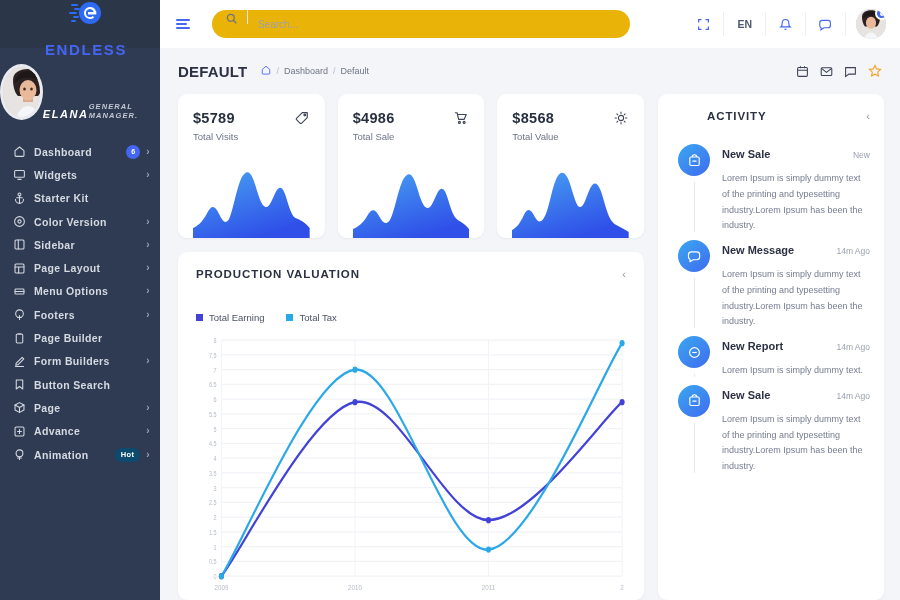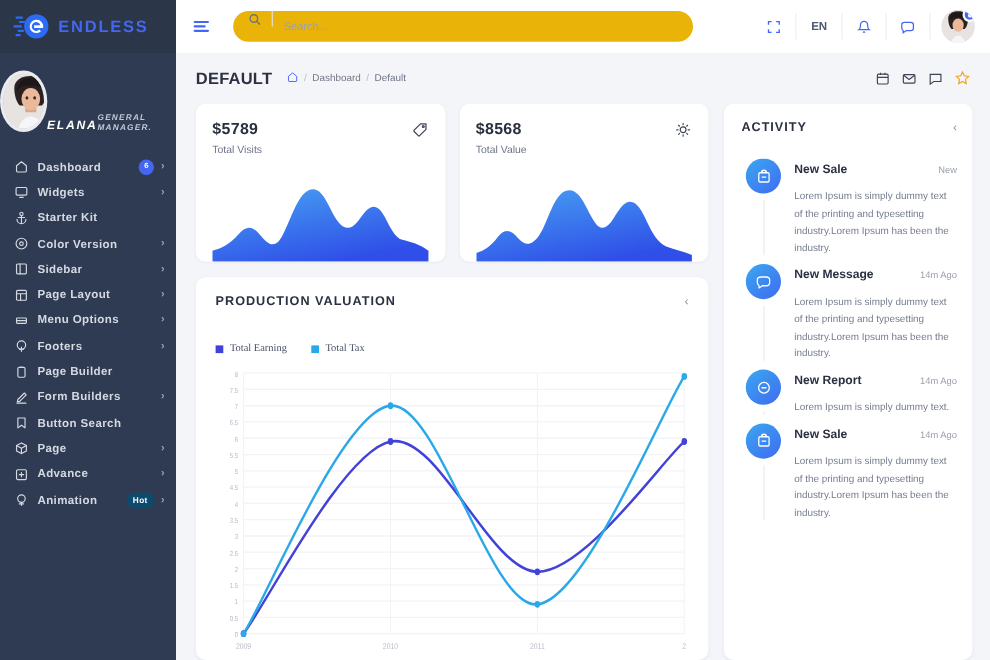--- a/index.html
+++ b/index.html
@@ -16,20 +16,21 @@
     width: 160px; height: 600px;
     background: #2f3b52;
     display: flex; flex-direction: column;
     flex: 0 0 160px;
     overflow: hidden;
   }
   .brand {
     height: 48px; display: flex; align-items: center;
     padding-left: 12px; gap: 7px;
     background: #2b3649;
+    flex-direction: column;
   }
   .brand-logo { width: 34px; height: 26px; position: relative; flex: 0 0 34px; }
   .brand-name {
     color: #4466f2; font-weight: 700; font-size: 15px;
     letter-spacing: 1.6px;
   }
   .profile {
     display: flex; flex-direction: row; align-items: flex-end;
     padding-top: 16px; padding-bottom: 14px; font-style: italic;
   }
@@ -142,28 +143,28 @@
   .stat-value { font-size: 14.5px; font-weight: 700; color: #28303f; letter-spacing: 0.3px; }
   .stat-label { font-size: 9.5px; color: #6d7486; margin-top: 5px; }
   .stat-icon { position: absolute; top: 17px; right: 16px; color: #3e4556; }
   .spark { margin-top: auto; width: 100%; height: 72px; }
 
   
   .chart-card { flex: 1; padding: 16px 18px 0; display: flex; flex-direction: column; min-height: 0; overflow: hidden; }
   .card-head { display: flex; align-items: center; }
   .card-title { font-size: 11.5px; font-weight: 700; color: #2b3142; letter-spacing: 0.9px; }
   .collapse-btn { margin-left: auto; color: #8b92a3; font-size: 11px; cursor: pointer; }
-  .legend { display: flex; gap: 22px; margin-top: 32px; align-items: center; font-family: Liberation Serif, serif; }
+  .legend { display: flex; gap: 22px; margin-top: 32px; align-items: center; }
   .legend-item { display: flex; align-items: center; gap: 6px; font-size: 9.5px; color: #4a5164; }
   .legend-swatch { width: 7px; height: 7px; }
   .plot { flex: 1; margin-top: 10px; min-height: 0; position: relative; }
 
   
   .activity-card { height: 100%; padding: 16px 14px 0 16px; display: flex; flex-direction: column; overflow: hidden; }
-  .act-title { font-size: 11.5px; font-weight: 700; color: #2b3142; letter-spacing: 0.9px; }
+  .act-title { font-size: 11.5px; font-weight: 700; color: #2b3142; letter-spacing: 0.9px; margin-left: 33px; }
   .act-list { margin-top: 22px; overflow: hidden; flex: 1; }
   .act-item { display: flex; position: relative; padding-bottom: 6px; }
   .act-bullet-col { flex: 0 0 40px; display: flex; flex-direction: column; align-items: center; }
   .act-bullet {
     width: 32px; height: 32px; border-radius: 50%;
     background: linear-gradient(140deg,#3aa8f0 0%,#3f6bf0 100%);
     display: flex; align-items: center; justify-content: center;
     color: #fff; flex: 0 0 32px;
   }
   .act-line { width: 1px; background: #e7e9f0; flex: 1; margin-top: 6px; margin-bottom: 2px; }
@@ -458,20 +459,38 @@
                   <circle cx="11.2" cy="4.6" r="1"></circle>
                 </svg></span>
               <svg class="spark" viewBox="0 0 148 72" preserveAspectRatio="none">
        <defs>
                   <linearGradient id="g0" x1="0" y1="0" x2="0.55" y2="1">
          <stop offset="0%" stop-color="#48a3f3"></stop>
                     <stop offset="100%" stop-color="#2f4fe8"></stop>
        </linearGradient>
                 </defs>
        <path d="M0,72 L0,62 C6,60 12,56 18,47 C24,38 28,40 33,48 C38,56 41,58 45,54 C50,48 55,22 62,11 C69,2 74,6 79,19 C84,32 87,40 92,41 C97,42 100,34 105,26 C110,19 114,21 118,31 C122,41 125,50 130,52 C136,54 142,56 148,62 L148,72 Z" fill="url(#g0)"></path>
+     </svg>
+            </div>
+            <div class="card stat-card">
+              <div class="stat-value">$4986</div>
+              <div class="stat-label">Total Sale</div>
+              <span class="stat-icon"><svg width="14" height="14" viewBox="0 0 16 16" fill="none" stroke="#3e4556" stroke-width="1.3" stroke-linecap="round" stroke-linejoin="round">
+                  <path d="M1.5 2h2l1.8 7.5h6.4L14 4H4.2"></path>
+                  <circle cx="6.2" cy="13" r="1.1"></circle>
+                  <circle cx="11.6" cy="13" r="1.1"></circle>
+                </svg></span>
+              <svg class="spark" viewBox="0 0 148 72" preserveAspectRatio="none">
+       <defs>
+                  <linearGradient id="g1" x1="0" y1="0" x2="0.55" y2="1">
+         <stop offset="0%" stop-color="#48a3f3"></stop>
+                    <stop offset="100%" stop-color="#2f4fe8"></stop>
+       </linearGradient>
+                </defs>
+       <path d="M0,72 L0,63 C6,61 12,58 18,50 C24,42 28,43 33,50 C38,57 41,59 46,55 C52,49 57,23 64,13 C71,4 76,8 81,21 C86,34 89,41 94,42 C99,43 102,35 107,27 C112,20 116,22 120,32 C124,42 127,51 133,54 C139,57 144,59 148,64 L148,72 Z" fill="url(#g1)"></path>
      </svg>
             </div>
             <div class="card stat-card">
               <div class="stat-value">$8568</div>
               <div class="stat-label">Total Value</div>
               <span class="stat-icon"><svg width="14" height="14" viewBox="0 0 16 16" fill="none" stroke="#3e4556" stroke-width="1.2" stroke-linecap="round">
                   <circle cx="8" cy="8" r="3"></circle>
                   <path d="M8 1.3v1.5M8 13.2v1.5M1.3 8h1.5M13.2 8h1.5M3.3 3.3l1 1M11.7 11.7l1 1M12.7 3.3l-1 1M4.3 11.7l-1 1"></path>
                 </svg></span>
               <svg class="spark" viewBox="0 0 148 72" preserveAspectRatio="none">

